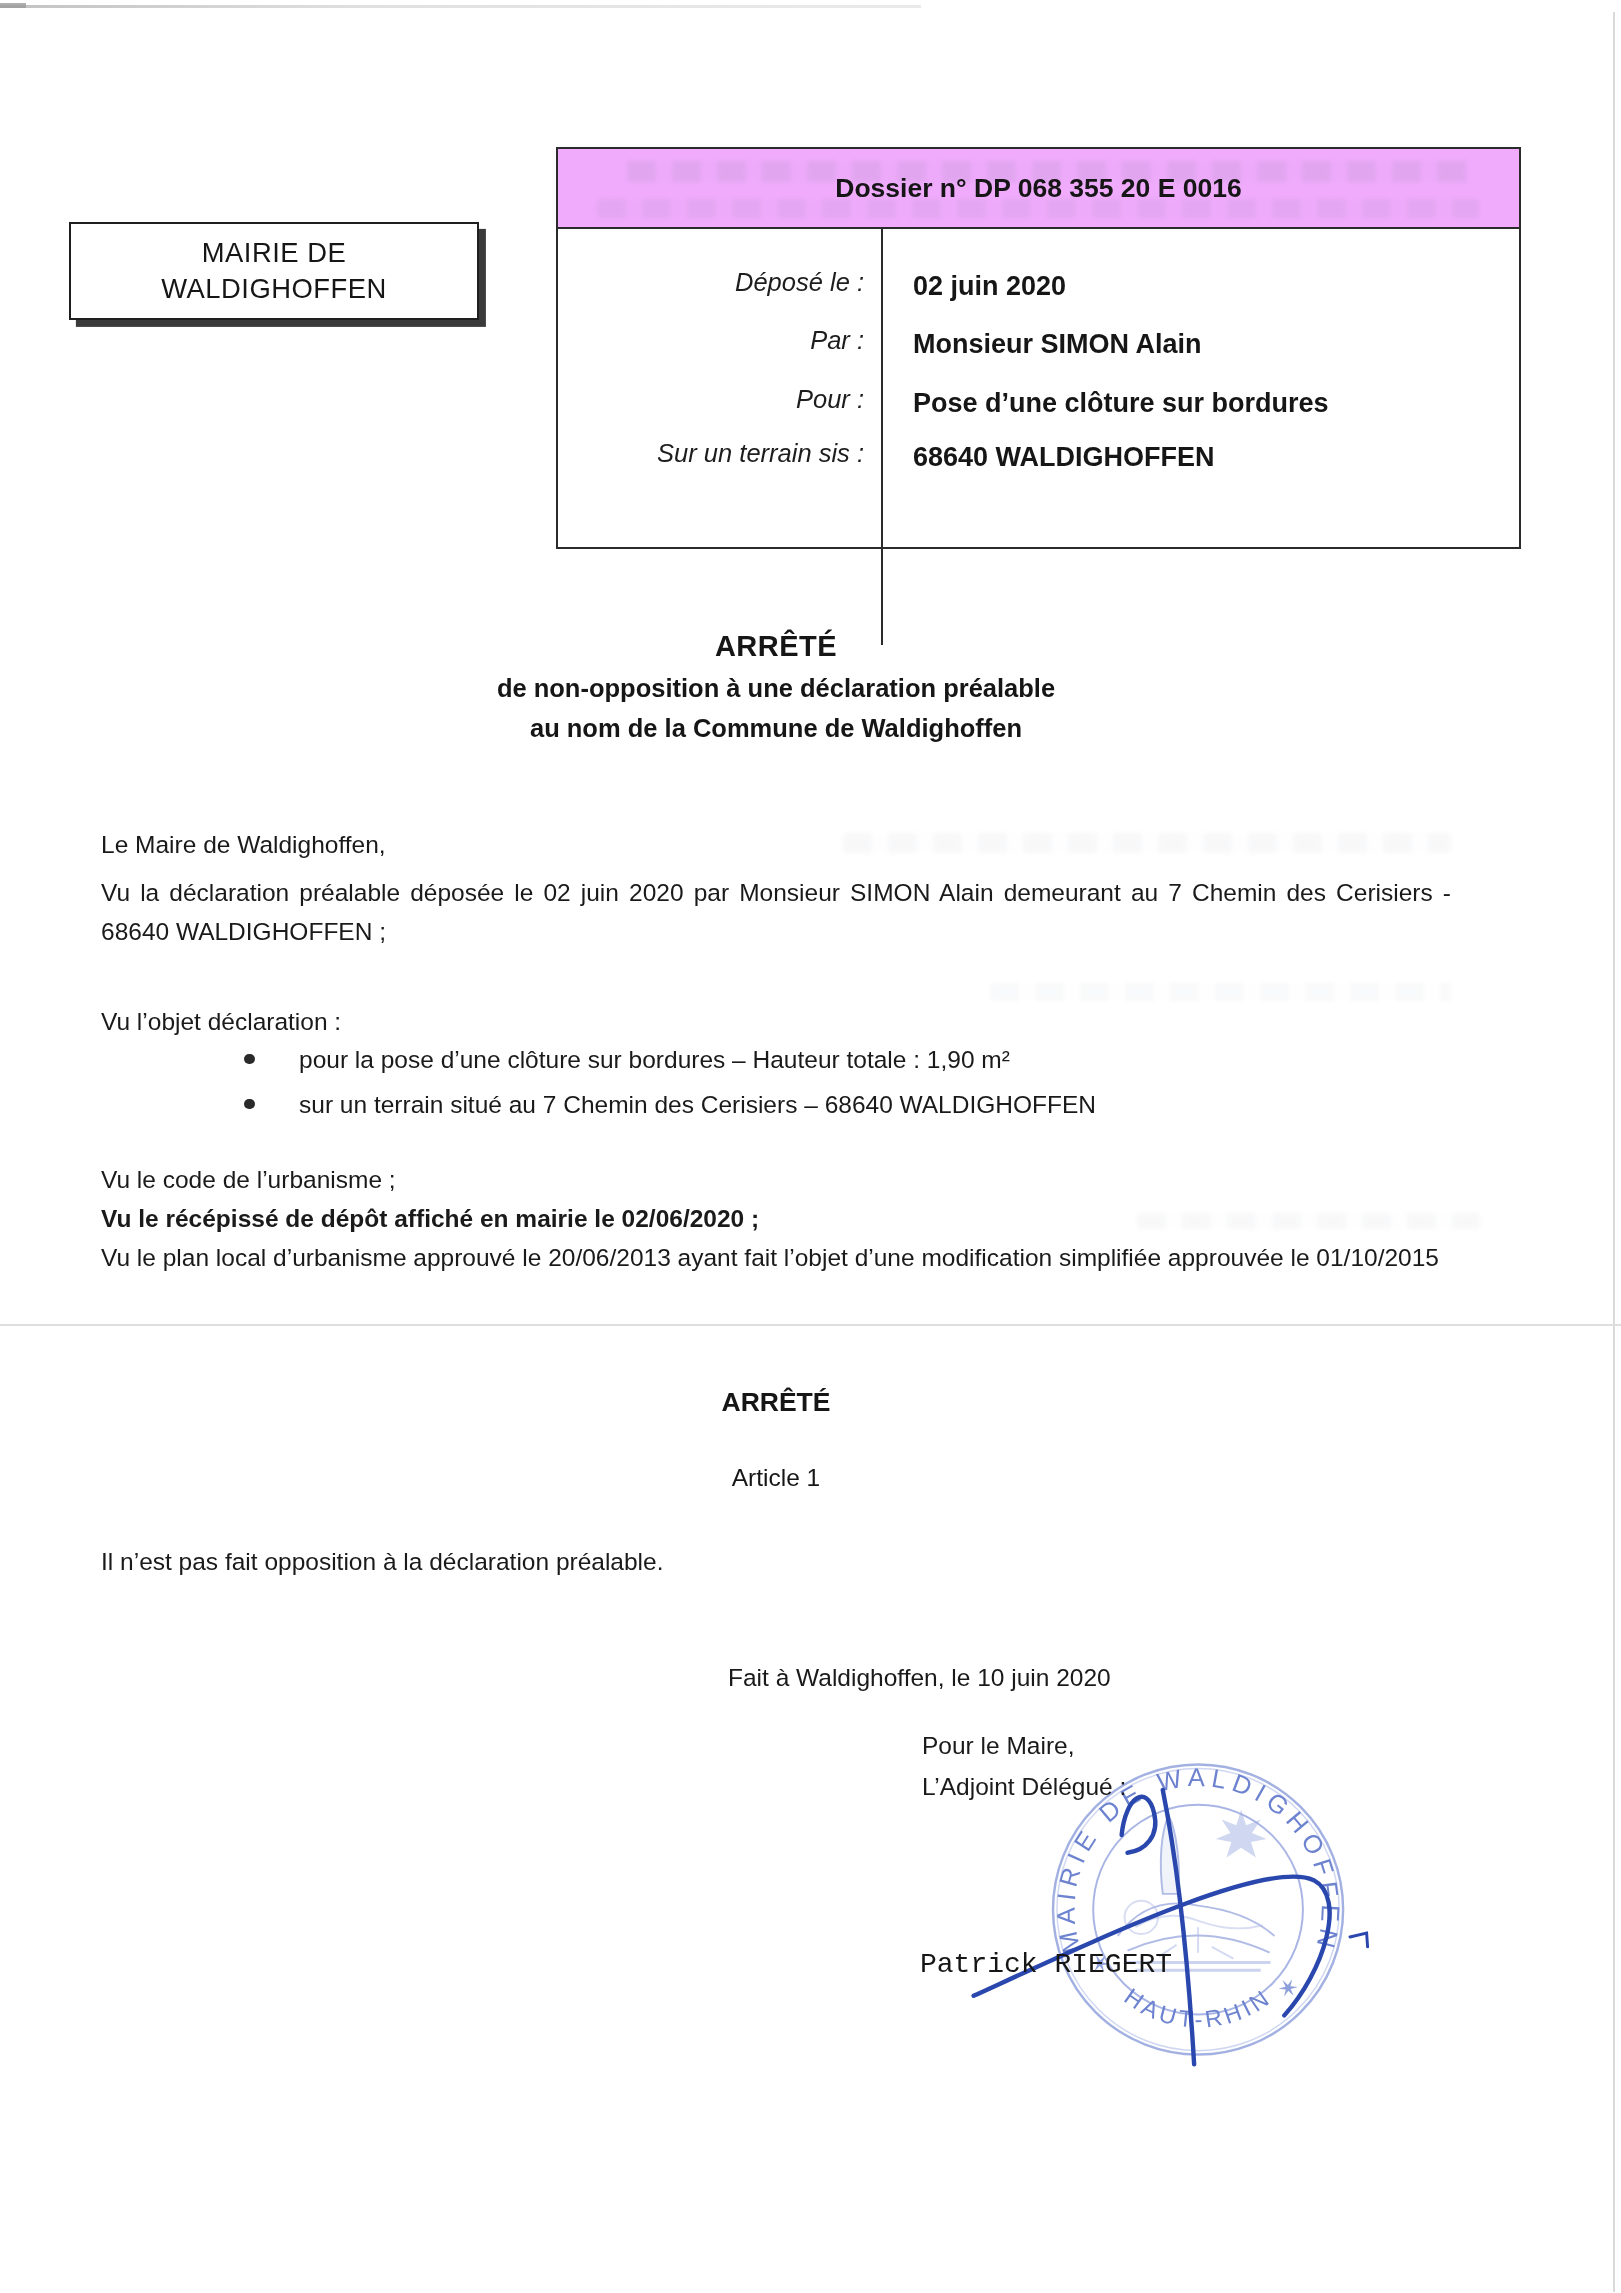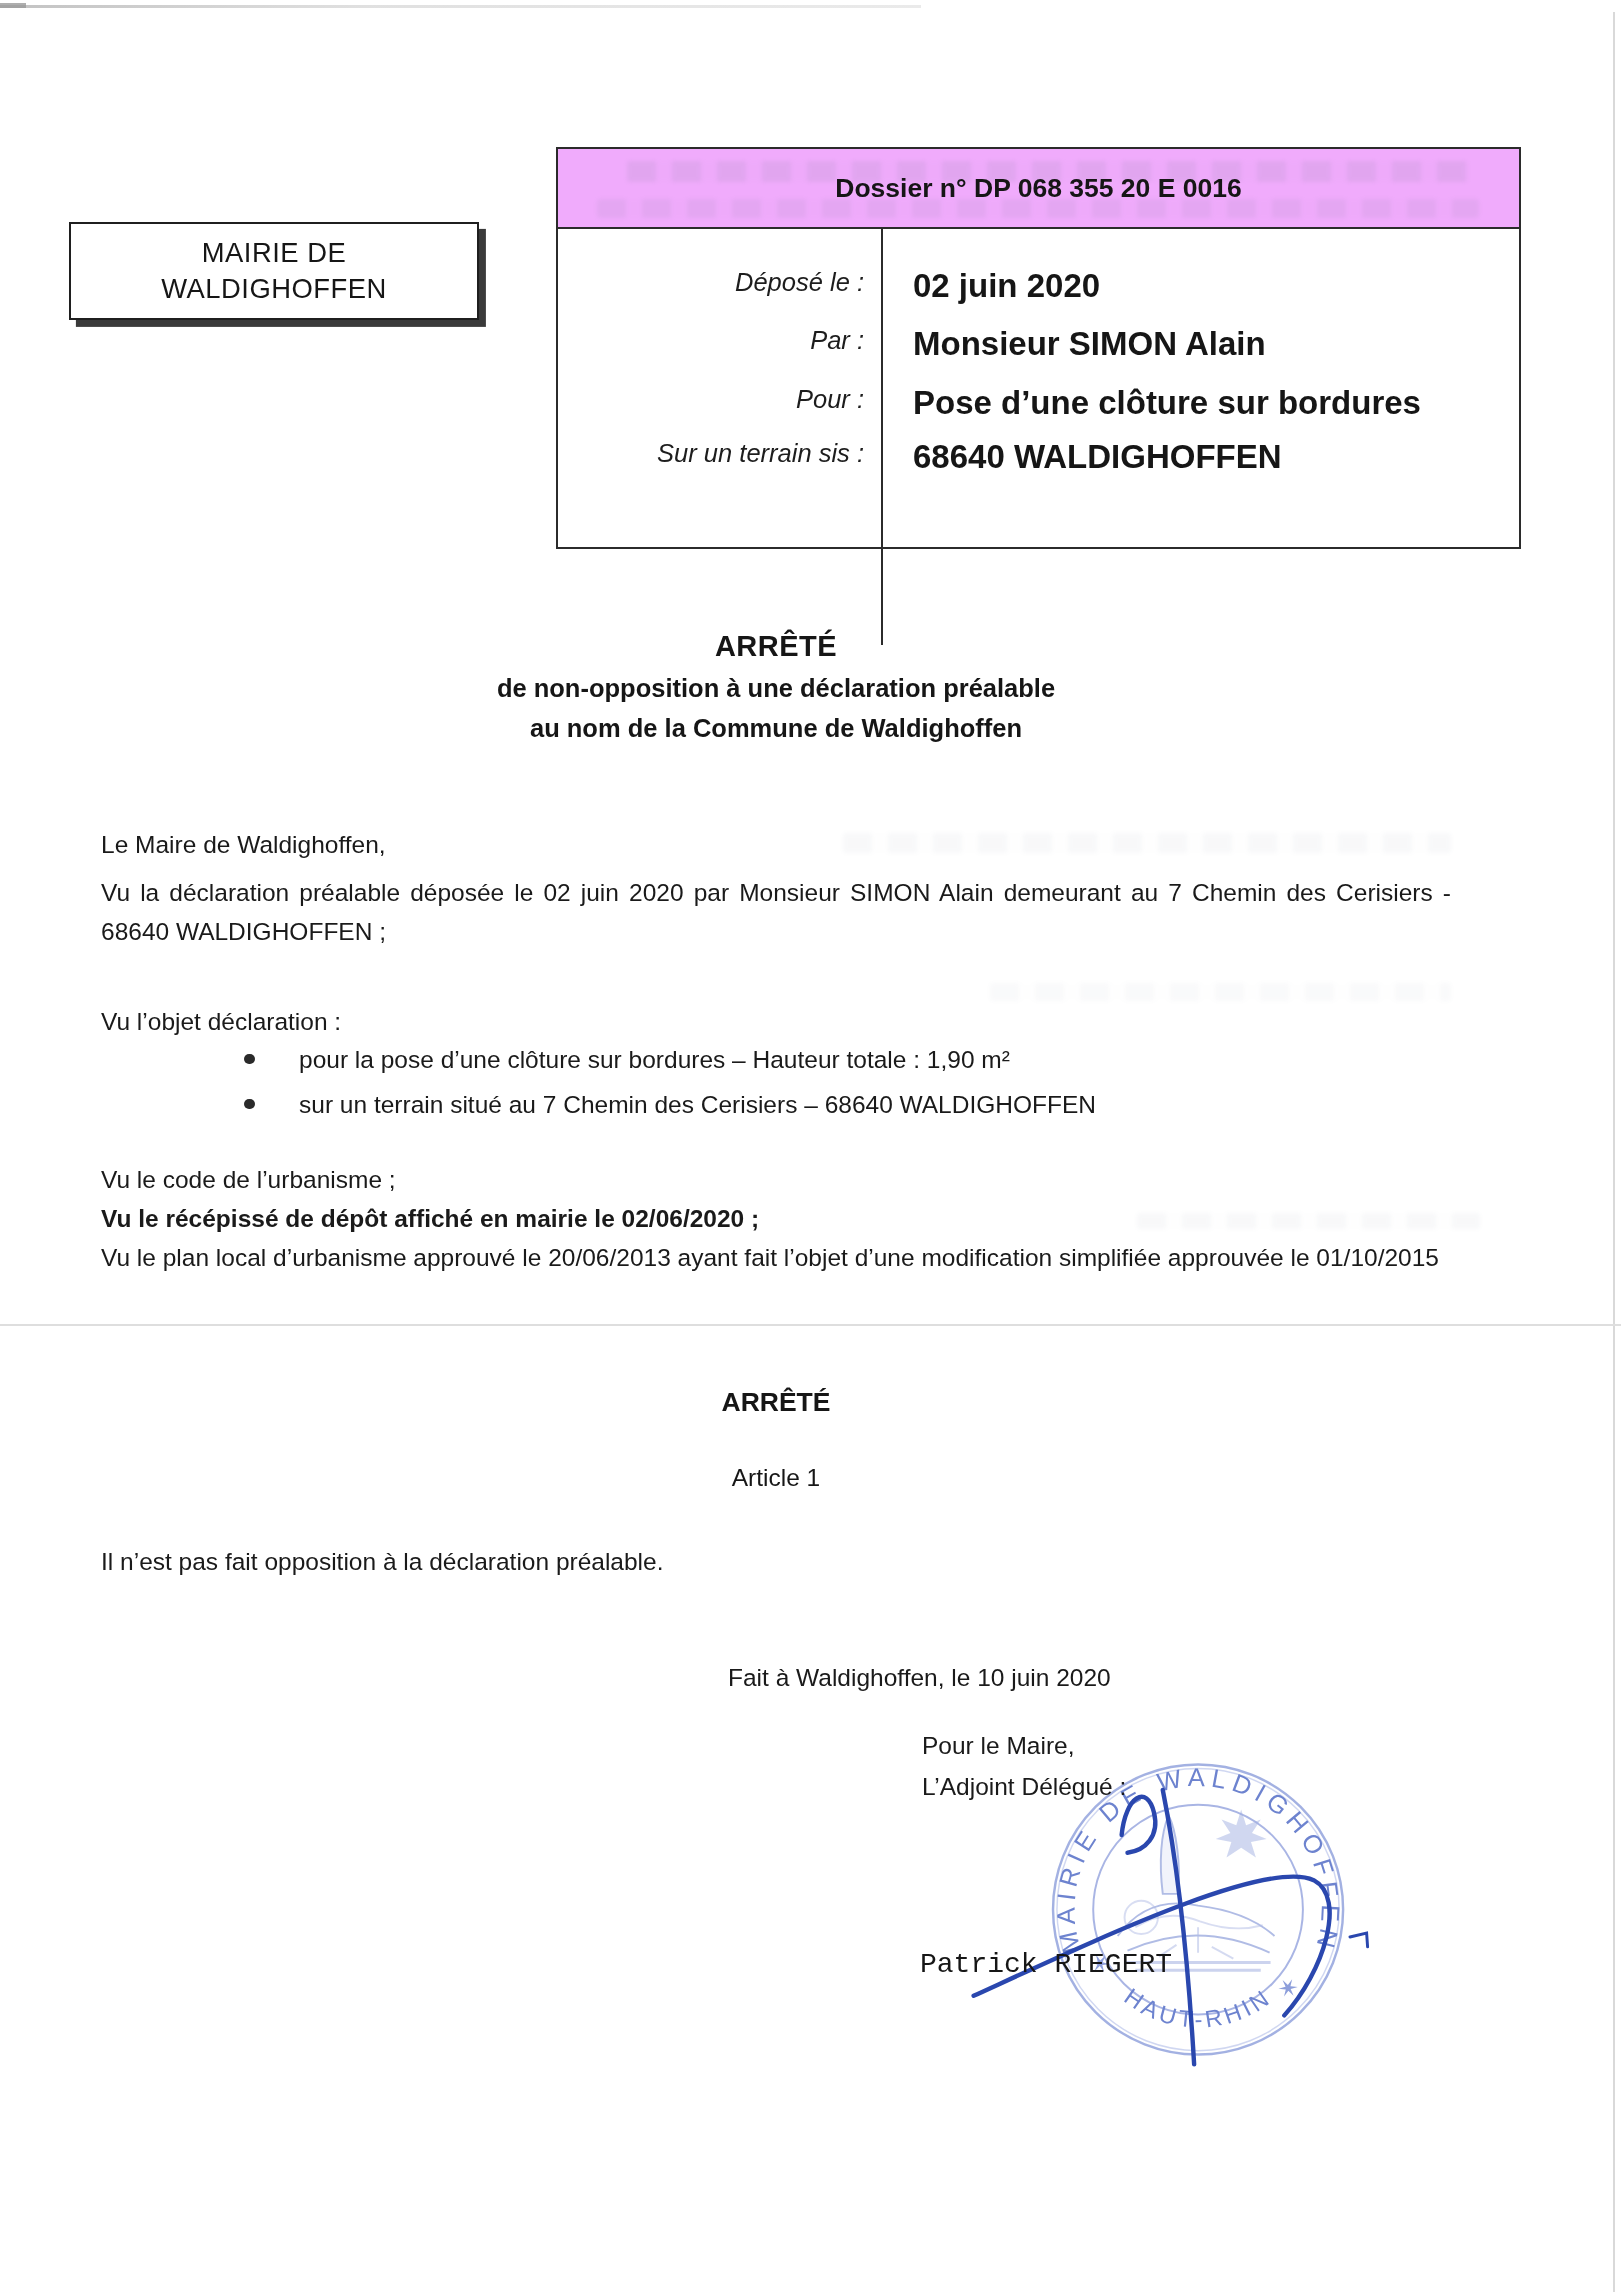--- a/index.html
+++ b/index.html
@@ -33,21 +33,21 @@
   }
   
   .dossier-table{position:absolute;left:556px;top:147px;width:965px;height:402px;border:2px solid #2b2b2b;box-sizing:border-box;}
   .dossier-header{position:relative;height:78px;background:#f0abfc;border-bottom:2px solid #2b2b2b;
     display:flex;align-items:center;justify-content:center;font-weight:bold;font-size:26.5px;color:#161616;}
   .dossier-header .label{position:relative;z-index:2;}
   .dossier-body{position:relative;height:416px;}
   .dossier-divider{position:absolute;left:323px;top:0;bottom:0;width:2px;background:#2b2b2b;}
   .drow{position:absolute;left:0;right:0;height:39px;}
   .dlabel{position:absolute;left:0;width:306px;text-align:right;font-style:italic;font-size:25.5px;color:#1d1d1d;}
-  .dvalue{position:absolute;left:355px;right:7.8px;font-weight:bold;font-size:33px;color:#161616;line-height:36px;}
+  .dvalue{position:absolute;left:355px;right:7.8px;font-weight:bold;font-size:27px;color:#161616;line-height:36px;}
   
   .title-block{position:absolute;left:101px;top:625px;width:1350px;text-align:center;font-weight:bold;color:#161616;}
   .title-main{font-size:29px;line-height:43px;letter-spacing:0.5px;}
   .title-sub{font-size:25.5px;line-height:40px;}
   .center-head{position:absolute;left:101px;width:1350px;text-align:center;color:#161616;}
   
   .bodytext{position:absolute;left:101px;width:1350px;font-size:24.5px;line-height:39px;color:#1a1a1a;}
   .justify{text-align:justify;}
   .bullets{position:absolute;left:101px;width:1350px;font-size:24.5px;color:#1a1a1a;}
   .bullet-row{position:relative;padding-left:198px;height:45px;line-height:45px;}

